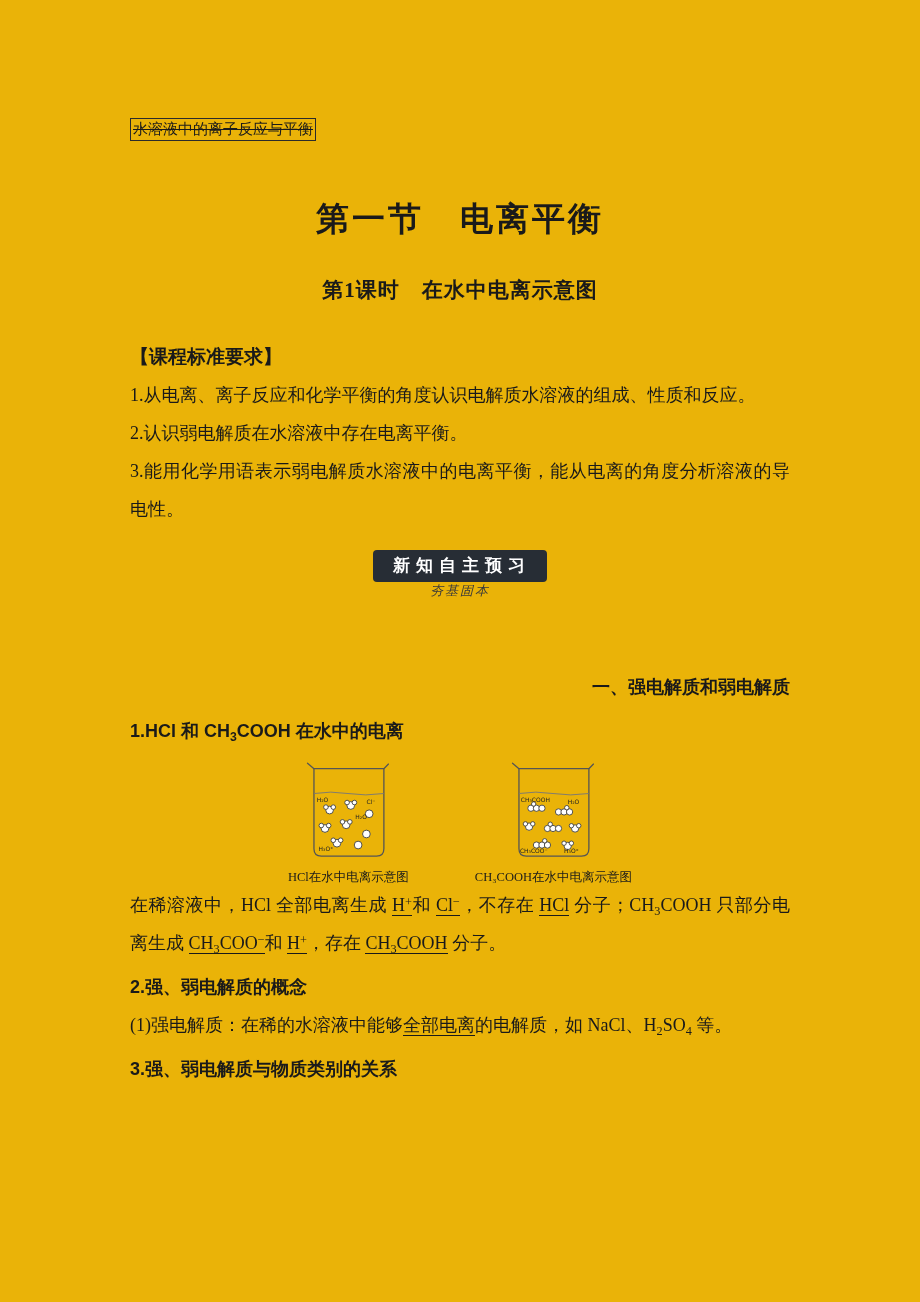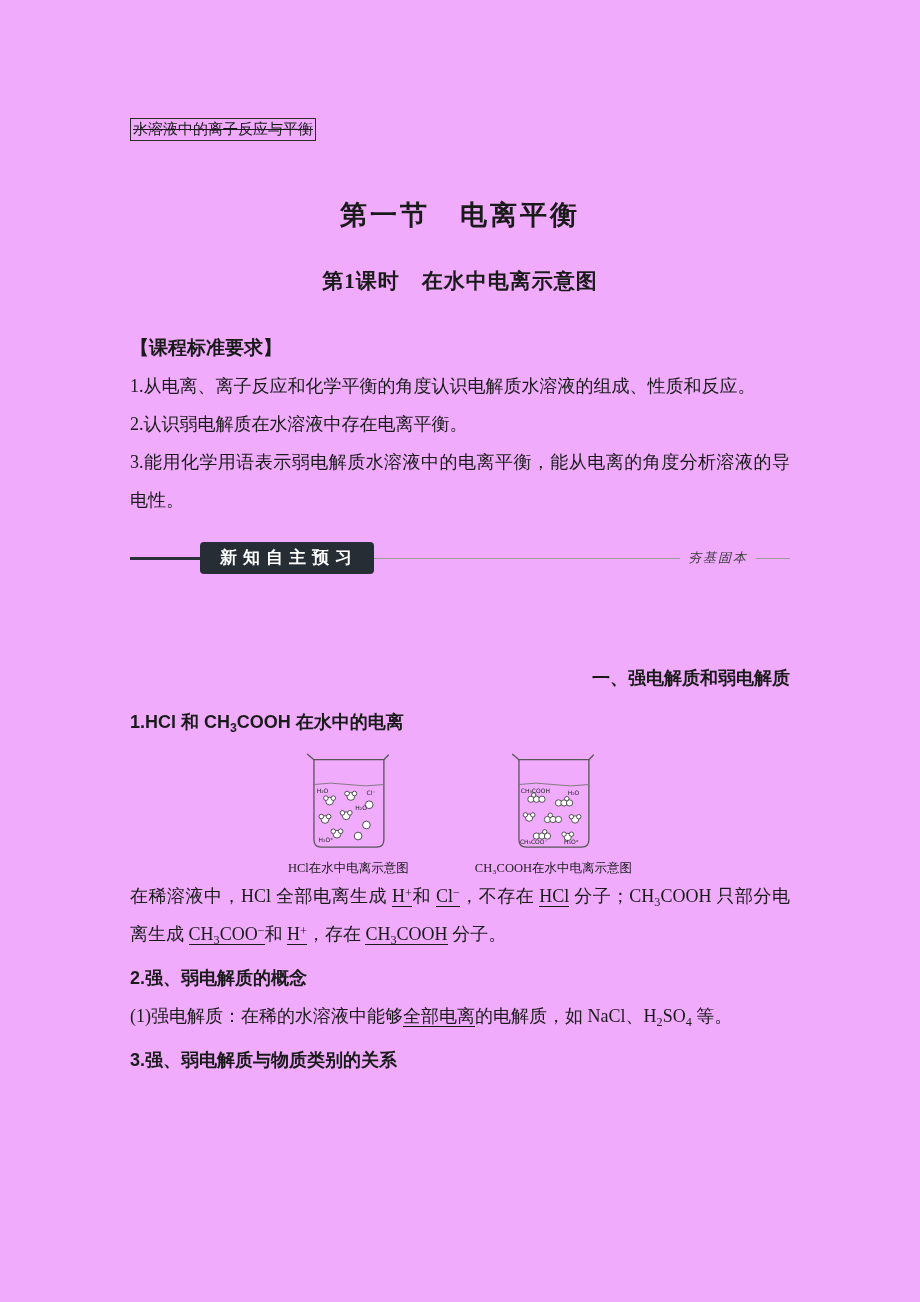--- a/index.html
+++ b/index.html
@@ -1,45 +1,45 @@
 <!DOCTYPE html>
 <html><head>
 <meta charset="utf-8">
 <style>
   * { margin:0; padding:0; box-sizing:border-box; }
   html,body { background:#ffffff; }
   body { width:920px; }
   .page {
-    width:920px; min-height:1302px; background:#f0abfc;
+    width:920px; min-height:1302px; background:#eab308;
     padding:118px 130px 60px 130px;
     font-family:"Liberation Serif","DejaVu Serif",serif;
     color:#1a1a1a;
   }
   .header-box {
     display:inline-block;
     border:1.5px solid #2b2b2b;
     font-size:15px; line-height:21px;
     padding:0 2px;
     text-decoration:line-through;
     color:#1a1a1a;
   }
   .title {
-    font-size:27px; font-weight:bold; text-align:center;
+    font-size:33px; font-weight:bold; text-align:center;
     margin-top:56px; letter-spacing:3px;
   }
   .subtitle {
     font-size:21px; font-weight:bold; text-align:center;
     margin-top:34px; letter-spacing:1px;
   }
   .std-heading {
     font-family:"Liberation Sans","DejaVu Sans",sans-serif;
     font-size:19px; font-weight:bold; margin-top:34px; line-height:38px;
   }
   .body-text { font-size:18px; line-height:38px; text-align:justify; }
-  .banner { display:flex; align-items:center; margin-top:22px; height:34px; }
+  .banner { display:flex; align-items:center; margin-top:22px; height:34px;flex-direction:column; }
   .bl-left { width:70px; height:3px; background:#2a3038; }
   .banner-box {
     background:#272d35; color:#ffffff;
     font-family:"Liberation Sans","DejaVu Sans",sans-serif;
     font-size:17px; font-weight:bold; letter-spacing:6px;
     padding:4px 16px 5px 20px; border-radius:4px;
     white-space:nowrap;
   }
   .bl-mid { flex:1; height:1px; background:#9a9a9a; }
   .banner-right {

